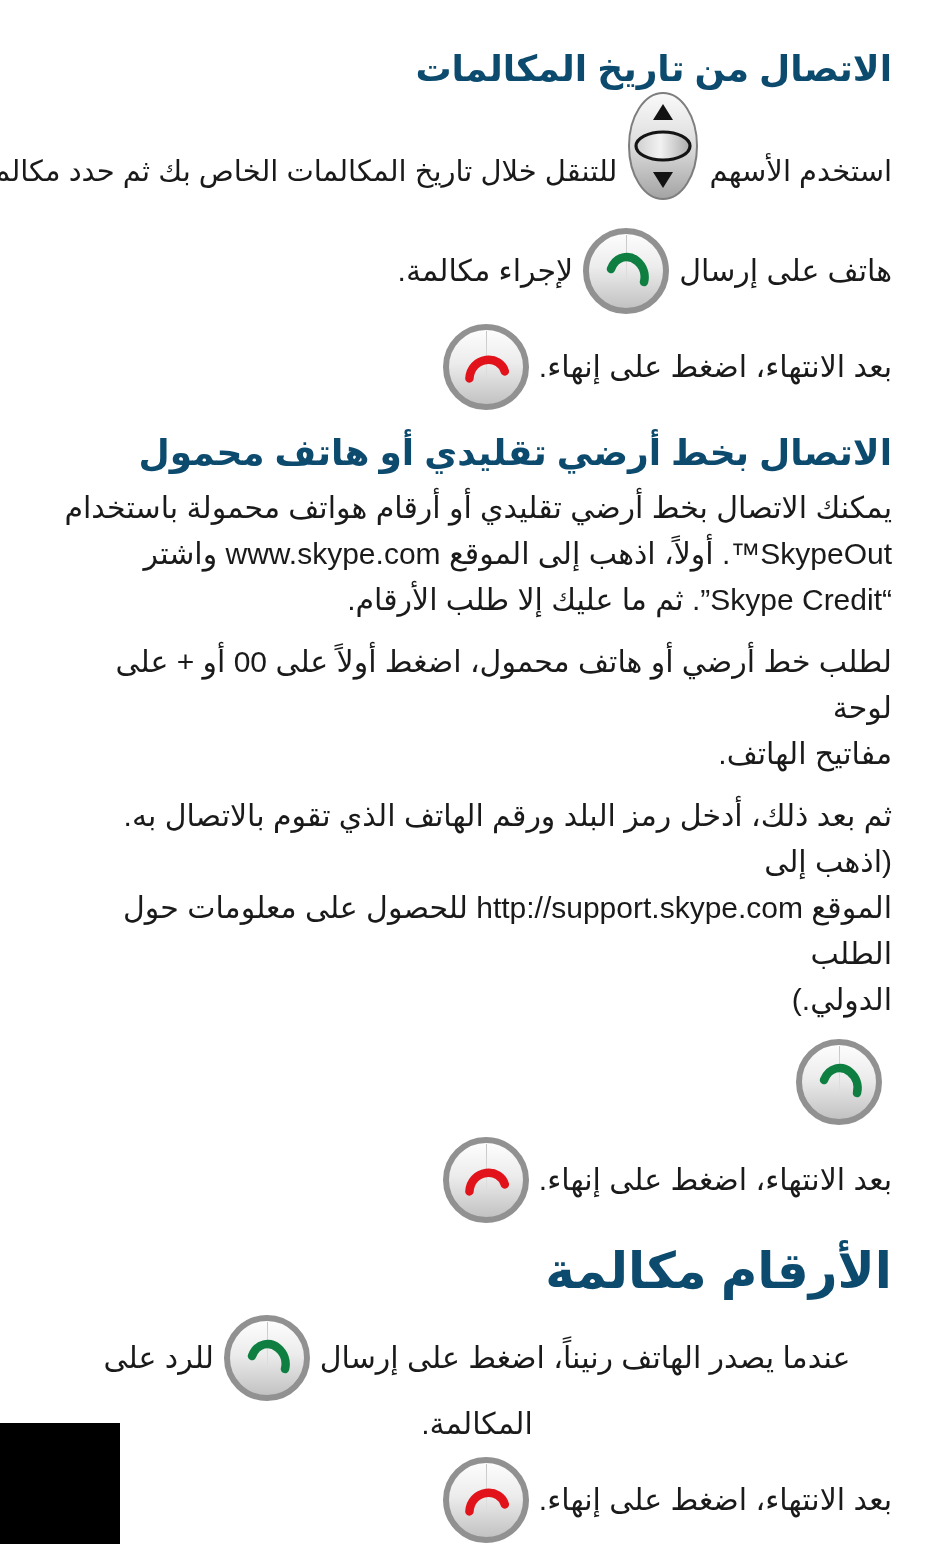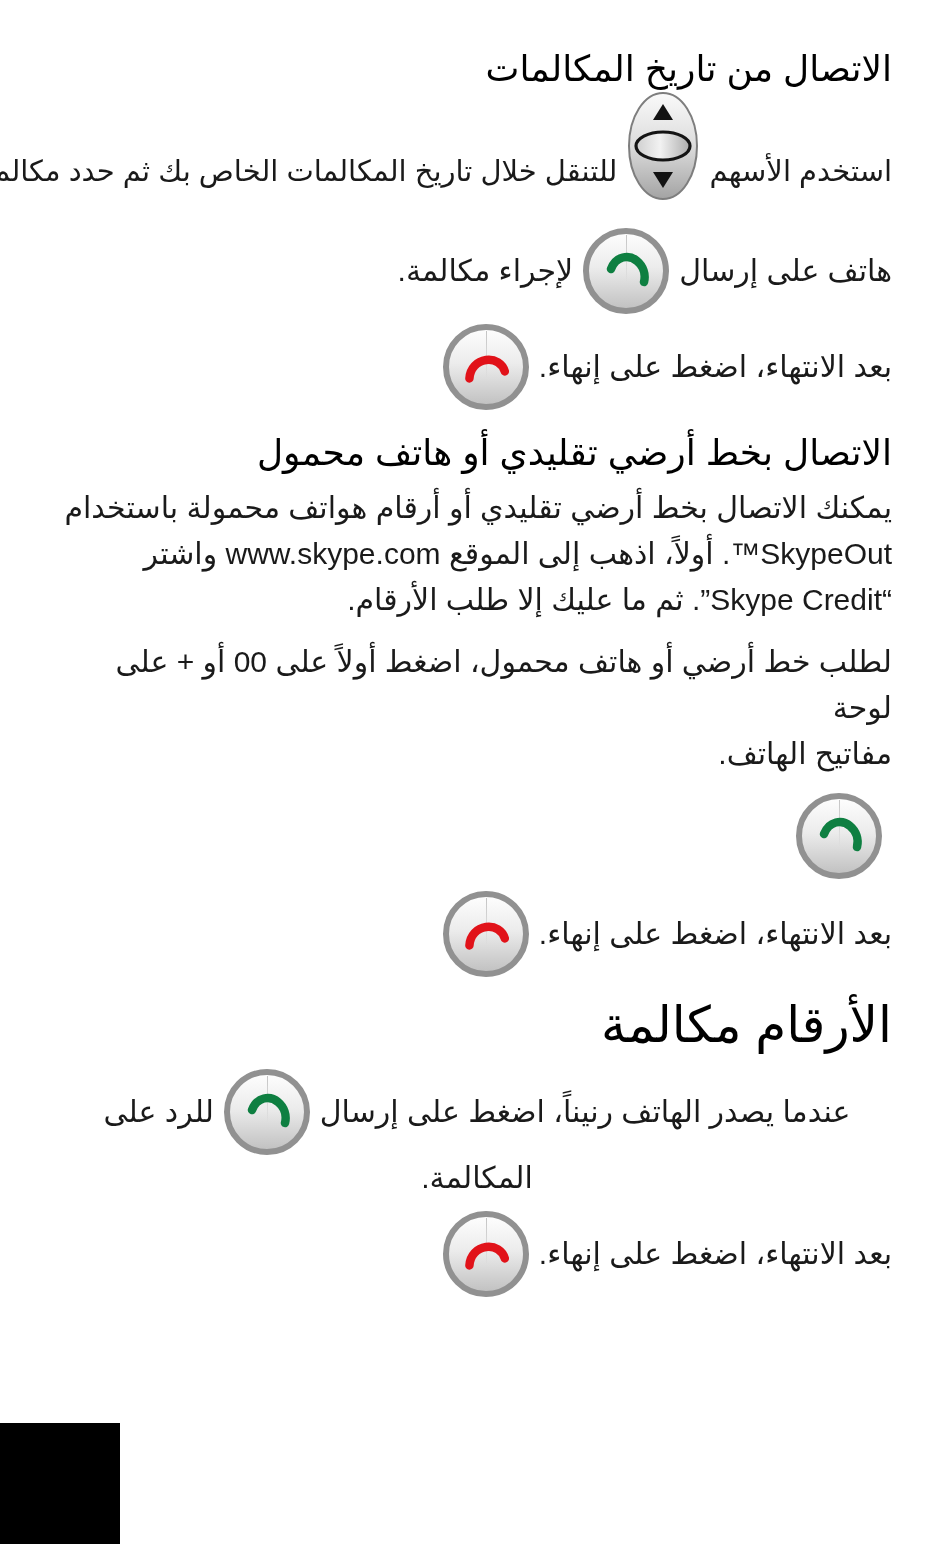--- a/index.html
+++ b/index.html
@@ -1,20 +1,20 @@
 <!DOCTYPE html>
 <html lang="ar"><head>
 <meta charset="utf-8">
 <style>
   html,body{margin:0;padding:0;background:#ffffff;}
   body{width:950px;height:1544px;position:relative;overflow:hidden;
        font-family:"Liberation Sans","DejaVu Sans",sans-serif;color:#1a1a1a;}
   .page{direction:rtl;text-align:right;padding:46px 58px 0 62px;position:relative;}
 
-  h1,h2{margin:0;font-weight:normal;color:#000000;}
+  h1,h2{margin:0;font-weight:bold;color:#0c4a6e;}
   .h2{font-size:36px;line-height:1.25;}
   .h1{font-size:50px;line-height:1.2;margin:18px 0 10px;}
 
   .line{font-size:30px;line-height:46px;margin:0;}
   .para{font-size:30px;line-height:46px;margin:0 0 16px;white-space:pre-line;}
   .first-line{font-size:29px;white-space:nowrap;margin:0 0 10px;}
 
   
   .call-btn{display:inline-flex;align-items:center;justify-content:center;
     width:74px;height:74px;border-radius:50%;border:6px solid #919191;
@@ -77,20 +77,23 @@
 
   <h2 class="h2" style="margin:20px 0 10px;">الاتصال بخط أرضي تقليدي أو هاتف محمول</h2>
 
   <p class="para">يمكنك الاتصال بخط أرضي تقليدي أو أرقام هواتف محمولة باستخدام
 SkypeOut™. أولاً، اذهب إلى الموقع www.skype.com واشتر
 “Skype Credit”. ثم ما عليك إلا طلب الأرقام.</p>
 
   <p class="para">لطلب خط أرضي أو هاتف محمول، اضغط أولاً على 00 أو + على لوحة
 مفاتيح الهاتف.</p>
 
+  <p class="para">ثم بعد ذلك، أدخل رمز البلد ورقم الهاتف الذي تقوم بالاتصال به. (اذهب إلى
+الموقع http://support.skype.com للحصول على معلومات حول الطلب
+الدولي.)</p>
 
   <p class="line" style="margin-top:6px;">
     <span class="call-btn">
       <svg width="56" height="56" viewBox="0 0 56 56">
         <path d="M 13 26 C 18 13 31 11 39 18 C 45 23 48 31 46 39" fill="none" stroke-width="8.5" stroke-linecap="round" stroke="#0e7f41"></path>
       </svg>
     </span>
   </p>
 
   <p class="line" style="margin-top:12px;">

